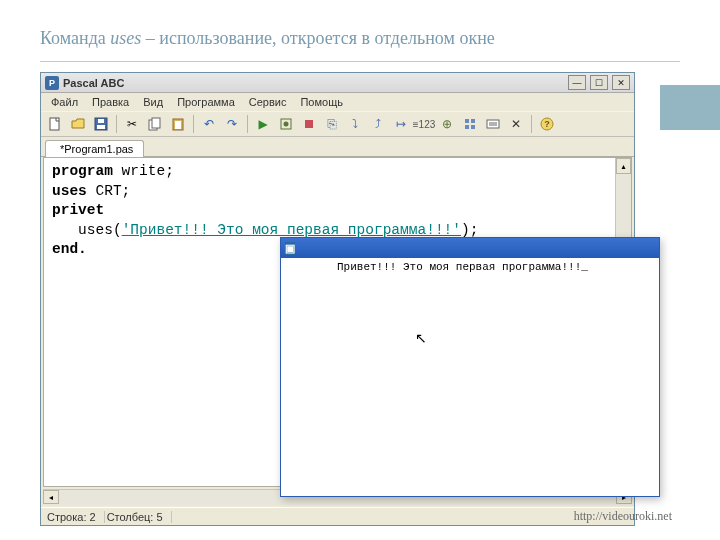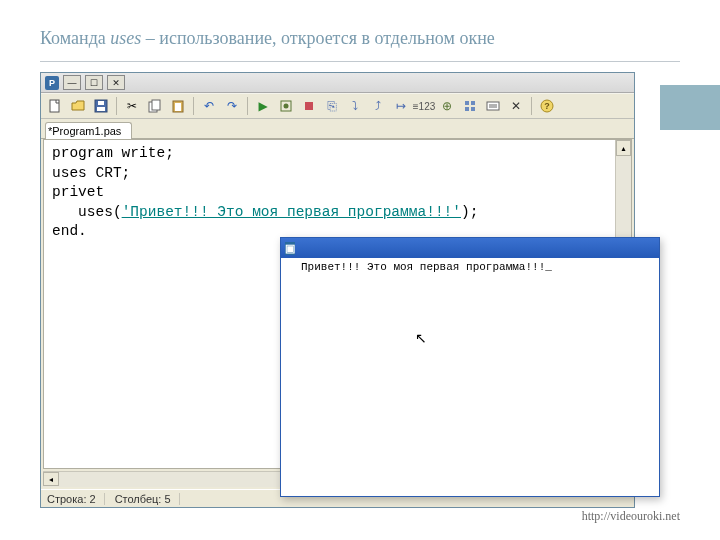--- a/index.html
+++ b/index.html
@@ -90,21 +90,21 @@
   .tabbar {
     height: 20px; background: #ece9d8;
     display: flex; align-items: flex-end;
     padding: 0 4px;
     border-bottom: 1px solid #b0aea0;
   }
   .tab {
     background: #fff;
     border: 1px solid #b0aea0;
     border-bottom: none;
-    padding: 2px 10px 2px 2px;
+    padding: 2px 10px 2px 14px;
     font-size: 11px;
     border-radius: 3px 3px 0 0;
     position: relative;
     top: 1px;
   }
   .editor-wrap {
     display: flex;
     height: 330px;
     background: #fff;
     border: 1px solid #b0aea0;
@@ -114,21 +114,21 @@
     flex: 1;
     background: #fff;
     padding: 4px 8px;
     font-family: "Courier New", monospace;
     font-size: 14.5px;
     line-height: 1.35;
     color: #000;
     overflow: hidden;
     white-space: pre;
   }
-  .kw { font-weight: normal; color: #000; }
+  .kw { font-weight: bold; color: #000; }
   .str { color: #008080; text-decoration: underline; }
   .vsb {
     width: 16px;
     background: #e8e6da;
     border-left: 1px solid #c8c6ba;
     display: flex; flex-direction: column;
   }
   .sbtn { height: 16px; background: #ece9d8; border: 1px solid #b5b3a6; font-size: 8px; display: flex; align-items: center; justify-content: center; }
   .hsb {
     height: 16px; background: #e8e6da;
@@ -136,21 +136,21 @@
     display: flex; margin: 0 2px 2px 2px;
   }
   .hsb .sbtn { width: 16px; height: 14px; }
   .statusbar {
     height: 18px;
     background: #ece9d8;
     border-top: 1px solid #fff;
     display: flex; align-items: center;
     padding: 0 6px;
     font-size: 11px; color: #333;
-    gap: 10px;
+    gap: 2px;
   }
   .statusbar span { border-right: 1px solid #c8c6ba; padding-right: 8px; }
 
   .crt {
     position: absolute;
     left: 280px; top: 237px;
     width: 380px; height: 260px;
     background: #fff;
     border: 1px solid #2a5bb0;
     box-shadow: 2px 3px 8px rgba(0,0,0,.25);
@@ -165,51 +165,61 @@
     padding: 0 4px; gap: 4px;
     font-weight: bold;
   }
   .crt-title .app-icon { background: #296b9f; }
   .crt-body {
     padding: 3px 20px;
     font-family: "Courier New", monospace;
     font-size: 11px;
     color: #000;
     white-space: pre;
+    margin-left: 36px;
   }
   .cursor-ptr {
     position: absolute;
     left: 415px; top: 330px;
     font-size: 14px; color: #000;
     pointer-events: none;
   }
   .watermark {
     position: absolute;
-    right: 40px; bottom: 16px;
+    right: 48px; bottom: 16px;
     font-family: Georgia, serif;
     font-size: 12px;
     color: #6a6a6a;
   }
   svg { display: block; }
 </style>
 </head>
 <body>
 
 <div class="slide-title">
   <span>Команда </span><span class="uses">uses</span><span> – использование, откроется в отдельном окне</span>
 </div>
 <div class="title-underline"></div>
 <div class="stripe"></div>
 
 <div class="ide">
   <div class="titlebar">
     <span class="app-icon">P</span>
+    <span class="title-text">Pascal ABC</span>
     <span class="winbtn">—</span>
     <span class="winbtn">☐</span>
     <span class="winbtn">✕</span>
+  </div>
+  <div class="menubar">
+    <span>Файл</span>
+    <span>Правка</span>
+    <span>Вид</span>
+    <span>Программа</span>
+    <span>Сервис</span>
+    <span>Помощь</span>
   </div>
   <div class="toolbar">
     <span class="tbtn">
         <svg width="14" height="14">
           <rect x="2" y="1" width="9" height="12" fill="#fff" stroke="#555"></rect>
           <path d="M8 1v3h3" fill="none" stroke="#555"></path>
         </svg>
       </span>
     <span class="tbtn">
         <svg width="14" height="14">

